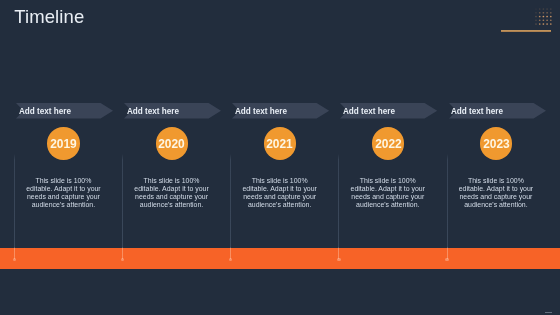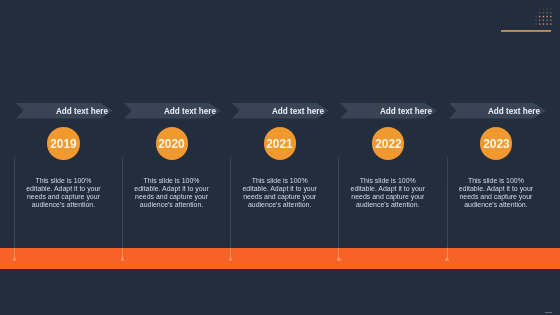--- a/index.html
+++ b/index.html
@@ -20,21 +20,21 @@
   #dotgrid{position:absolute;left:535.1px;top:7.7px;width:17px;height:17px;display:block;}
 
   #corner-mark{position:absolute;left:544.6px;top:311.7px;width:7.6px;height:1.5px;
                background:rgba(190,202,218,0.42);}
 
   .col{position:absolute;top:0;width:97.2px;}
 
   .arrow{position:absolute;left:0;top:103px;width:97.2px;height:15.5px;display:block;}
 
   .arrow-label{position:absolute;left:-1.6px;top:103px;width:97.2px;height:15.5px;
-     line-height:15.4px;text-align:right;font-size:9.4px;
+     line-height:15.4px;text-align:left;font-size:9.4px;
      font-weight:700;color:#e8eef5;white-space:nowrap;}
   .arrow-label > span{display:inline-block;transform:scaleX(0.87);transform-origin:center;}
 
   .circle{position:absolute;left:31.35px;top:127.3px;width:32.5px;height:32.5px;
      border-radius:50%;background:#f0992f;text-align:center;line-height:33.4px;
      font-size:13px;font-weight:700;color:#fef6e3;}
   .circle > span{display:inline-block;transform:scaleX(0.92);transform-origin:center;}
 
   .body-text{position:absolute;left:7.85px;top:177.4px;width:79px;font-size:6.95px;
      line-height:8.0px;color:#d3dce8;text-align:center;}
@@ -49,20 +49,21 @@
   .vdot{position:absolute;width:3.2px;height:3.2px;border-radius:50%;top:257.5px;
      background:rgba(255,236,220,0.35);}
 
   #bottombar{position:absolute;left:0;top:247.5px;width:560px;height:21px;background:#f76327;}
 </style>
 </head>
 <body>
 
 <div id="slide">
 
+  <div id="title">Timeline</div>
 
   <div id="accent-line"></div>
 
   <svg id="dotgrid" viewBox="0 0 68 68" width="17" height="17">
       <circle cx="4" cy="4" r="3.4" fill="#e4a46a" opacity="0.054"></circle>
       <circle cx="18.8" cy="4" r="3.4" fill="#e4a46a" opacity="0.153"></circle>
       <circle cx="33.6" cy="4" r="3.4" fill="#e4a46a" opacity="0.180"></circle>
       <circle cx="48.400000000000006" cy="4" r="3.4" fill="#e4a46a" opacity="0.171"></circle>
       <circle cx="63.2" cy="4" r="3.4" fill="#e4a46a" opacity="0.162"></circle>
       <circle cx="4" cy="19" r="3.4" fill="#e4a46a" opacity="0.135"></circle>

